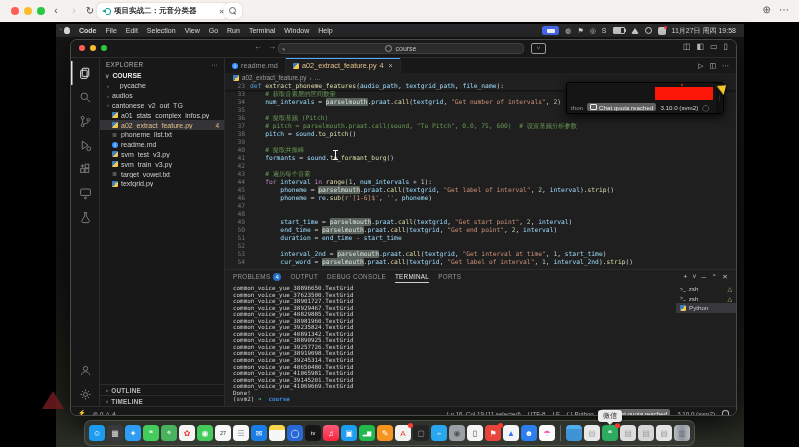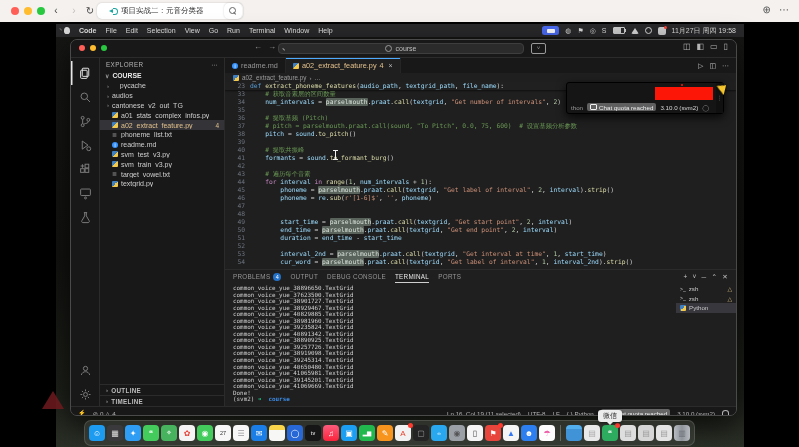--- a/index.html
+++ b/index.html
@@ -5,21 +5,21 @@
   html,body{margin:0;padding:0;background:#000;}
   .stage{position:relative;width:799px;height:447px;overflow:hidden;background:#060606;
          font-family:"Liberation Sans",sans-serif;-webkit-font-smoothing:antialiased;}
   
   .browser-bar{position:absolute;left:0;top:0;width:799px;height:22px;background:#f4f1ef;border-bottom:1px solid #d8d4d2;}
   .tl{position:absolute;top:7px;width:8px;height:8px;border-radius:50%;}
   .tl.r{left:11px;background:#ff5f57}.tl.y{left:24px;background:#febc2e}.tl.g{left:37px;background:#28c840}
   .bnav{position:absolute;top:3px;font-size:10px;color:#4a4a4a;width:12px;text-align:center;line-height:16px;}
   .bnav.dis{color:#c3bfbd}
   .btab{position:absolute;left:97px;top:3px;width:122px;height:16px;background:#fff;border-radius:5px;
-        box-shadow:0 0 2px rgba(0,0,0,.2);display:flex;align-items:center;padding:0 12px;gap:4px;}
+        box-shadow:0 0 2px rgba(0,0,0,.2);display:flex;align-items:center;padding:0 5px;gap:4px;font-weight:bold;}
   .btab .ttl{font-size:7.5px;color:#333;white-space:nowrap;overflow:hidden;flex:1;}
   .btab .x{font-size:8px;color:#777;}
   .spk{width:8px;height:8px;position:relative;flex:0 0 8px;}
   .spk::before{content:"";position:absolute;left:0;top:2px;border-top:2px solid transparent;border-bottom:2px solid transparent;border-right:4px solid #18a7a0;}
   .spk::after{content:"";position:absolute;left:4px;top:1px;width:4px;height:5px;border:1px solid #18a7a0;border-left:none;border-radius:0 5px 5px 0;}
   .bsearch{position:absolute;left:224px;top:3px;width:18px;height:16px;background:#fff;border-radius:5px;box-shadow:0 0 2px rgba(0,0,0,.18);}
   .mag{position:absolute;width:5px;height:5px;border:1px solid #666;border-radius:50%;}
   .mag::after{content:"";position:absolute;left:4px;top:4px;width:3px;height:1px;background:#666;transform:rotate(45deg);transform-origin:0 0;}
   .bright{position:absolute;top:4px;font-size:10px;color:#555;}
   

